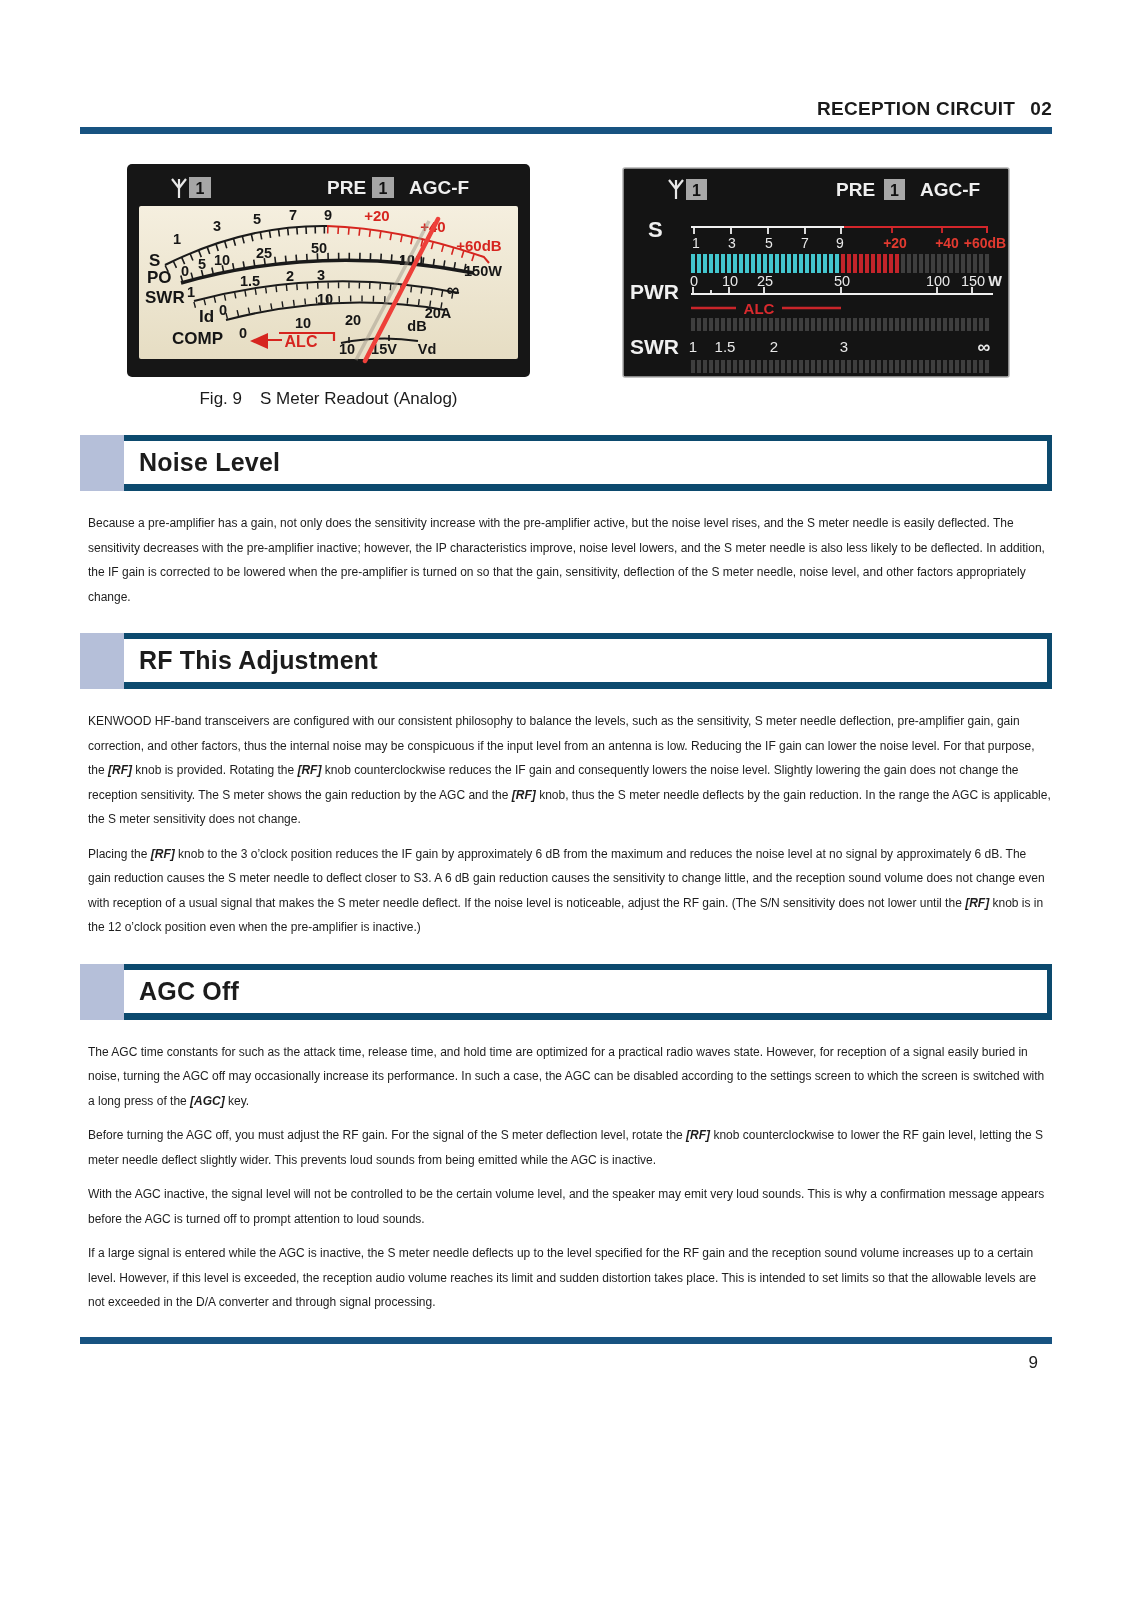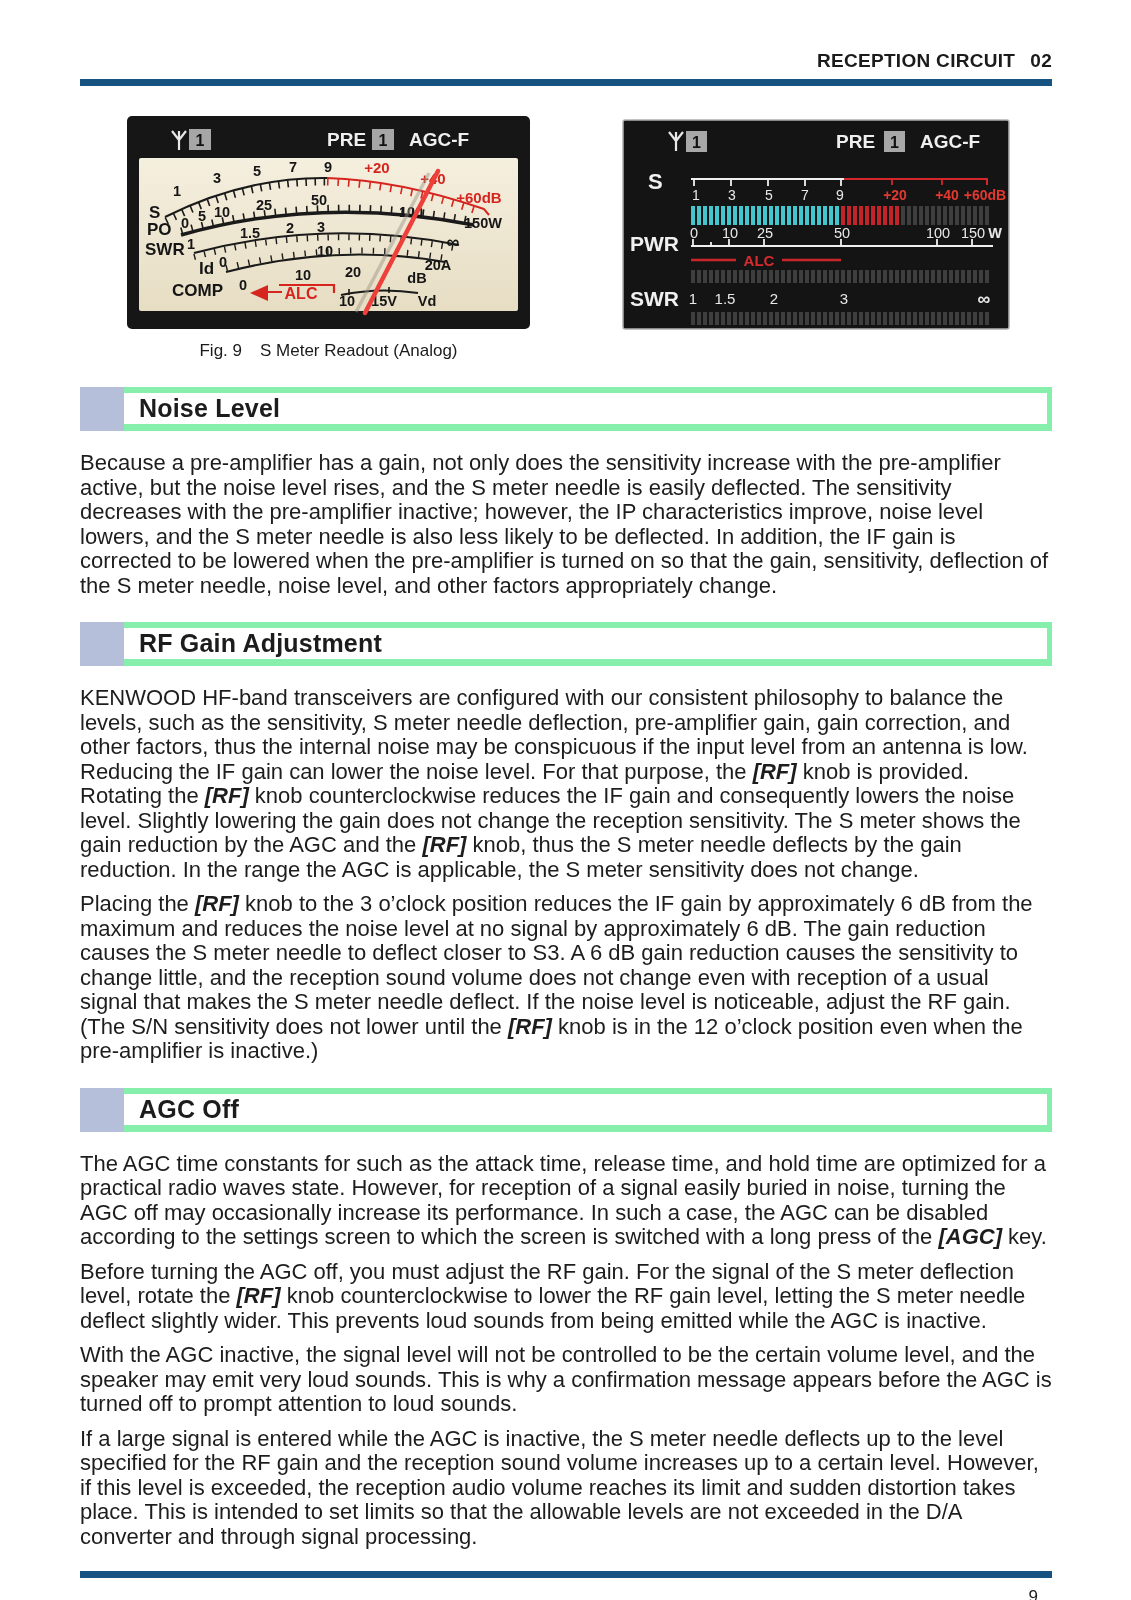--- a/index.html
+++ b/index.html
@@ -5,40 +5,40 @@
   * { box-sizing: border-box; }
   body {
     width: 1131px; height: 1600px; margin: 0; overflow: hidden;
     background: #ffffff; color: #1d1d1d;
     font-family: "Liberation Sans", sans-serif;
   }
   svg { font-family: "Liberation Sans", sans-serif; }
   .content { padding: 0 79px 0 80px; }
   .header-title {
     padding-top: 50px; text-align: right;
-    font-size: 19px; font-weight: bold; letter-spacing: .3px; color: #1b1b1b;
+    font-size: 19px; font-weight: bold; letter-spacing: .3px; color: #1b1b1b; margin-top: 48px;
   }
   .header-title .num { margin-left: 15px; }
   .rule { height: 7px; background: #175381; margin-top: 7px; }
   .figures { position: relative; height: 258px; margin-top: 28px; }
   .fig-analog  { position: absolute; left: 47px;  top: 2px; }
   .fig-digital { position: absolute; left: 542px; top: 5px; }
   .caption { position: absolute; top: 227px; font-size: 17px; color: #1b1b1b; }
   .caption-analog  { left: 47px;  width: 403px; text-align: center; }
   .caption-digital { left: 542px; width: 388px; text-align: center; }
   .caption .fig-no { margin-right: 18px; }
-  .sec-head { position: relative; height: 44px; background: #86efac; margin-top: 24px; }
+  .sec-head { position: relative; height: 56px; background: #0c4a6e; margin-top: 24px; }
   .sec-head.first { margin-top: 15px; }
   .sec-head .square { position: absolute; left: 0; top: 0; bottom: 0; width: 44px; background: #b5bfd9; }
   .sec-head .inner {
     position: absolute; left: 44px; top: 6px; right: 5px; bottom: 7px; background: #fff;
     display: flex; align-items: center; padding-left: 15px;
     font-size: 25px; font-weight: bold; color: #1c1c1c; letter-spacing: .2px;
   }
-  p.body { font-size: 22px; line-height: 24.5px; margin: 20px 0 0 0; color: #1d1d1d; }
+  p.body { font-size: 12px; line-height: 24.5px; margin: 20px 0 0 8px; color: #1d1d1d; }
   p.body + p.body { margin-top: 10px; }
   p.body b { font-weight: bold; font-style: italic; }
   .footer-rule { height: 7px; background: #175381; margin-top: 22px; }
   .page-num { text-align: right; font-size: 17px; margin-top: 9px; padding-right: 14px; color: #1b1b1b; }
 </style>
 </head>
 <body>
 
 <div class="content">
 
@@ -343,21 +343,21 @@
   </div>
 
   <div class="sec-head first">
     <div class="square"></div>
     <div class="inner">Noise Level</div>
   </div>
   <p class="body"><span>Because a pre-amplifier has a gain, not only does the sensitivity increase with the pre-amplifier active, but the noise level rises, and the S meter needle is easily deflected. The sensitivity decreases with the pre-amplifier inactive; however, the IP characteristics improve, noise level lowers, and the S meter needle is also less likely to be deflected. In addition, the IF gain is corrected to be lowered when the pre-amplifier is turned on so that the gain, sensitivity, deflection of the S meter needle, noise level, and other factors appropriately change.</span></p>
 
   <div class="sec-head">
     <div class="square"></div>
-    <div class="inner">RF Gain Adjustment</div>
+    <div class="inner">RF This Adjustment</div>
   </div>
   <p class="body"><span>KENWOOD HF-band transceivers are configured with our consistent philosophy to balance the levels, such as the sensitivity, S meter needle deflection, pre-amplifier gain, gain correction, and other factors, thus the internal noise may be conspicuous if the input level from an antenna is low. Reducing the IF gain can lower the noise level. For that purpose, the </span><b>[RF]</b><span> knob is provided. Rotating the </span><b>[RF]</b><span> knob counterclockwise reduces the IF gain and consequently lowers the noise level. Slightly lowering the gain does not change the reception sensitivity. The S meter shows the gain reduction by the AGC and the </span><b>[RF]</b><span> knob, thus the S meter needle deflects by the gain reduction. In the range the AGC is applicable, the S meter sensitivity does not change.</span></p>
   <p class="body"><span>Placing the </span><b>[RF]</b><span> knob to the 3 o’clock position reduces the IF gain by approximately 6 dB from the maximum and reduces the noise level at no signal by approximately 6 dB. The gain reduction causes the S meter needle to deflect closer to S3. A 6 dB gain reduction causes the sensitivity to change little, and the reception sound volume does not change even with reception of a usual signal that makes the S meter needle deflect. If the noise level is noticeable, adjust the RF gain. (The S/N sensitivity does not lower until the </span><b>[RF]</b><span> knob is in the 12 o’clock position even when the pre-amplifier is inactive.)</span></p>
 
   <div class="sec-head">
     <div class="square"></div>
     <div class="inner">AGC Off</div>
   </div>
   <p class="body"><span>The AGC time constants for such as the attack time, release time, and hold time are optimized for a practical radio waves state. However, for reception of a signal easily buried in noise, turning the AGC off may occasionally increase its performance. In such a case, the AGC can be disabled according to the settings screen to which the screen is switched with a long press of the </span><b>[AGC]</b><span> key.</span></p>
   <p class="body"><span>Before turning the AGC off, you must adjust the RF gain. For the signal of the S meter deflection level, rotate the </span><b>[RF]</b><span> knob counterclockwise to lower the RF gain level, letting the S meter needle deflect slightly wider. This prevents loud sounds from being emitted while the AGC is inactive.</span></p>

